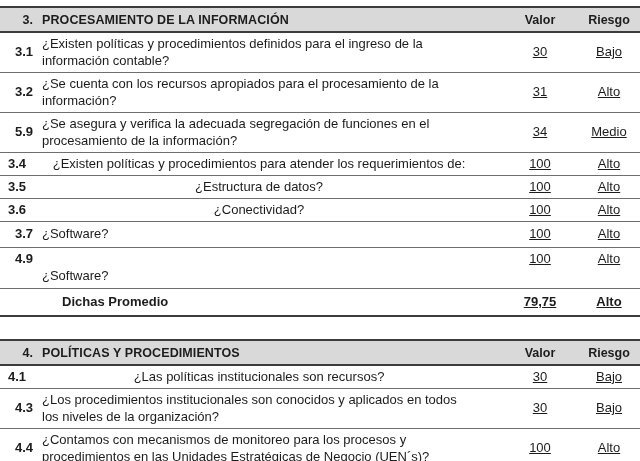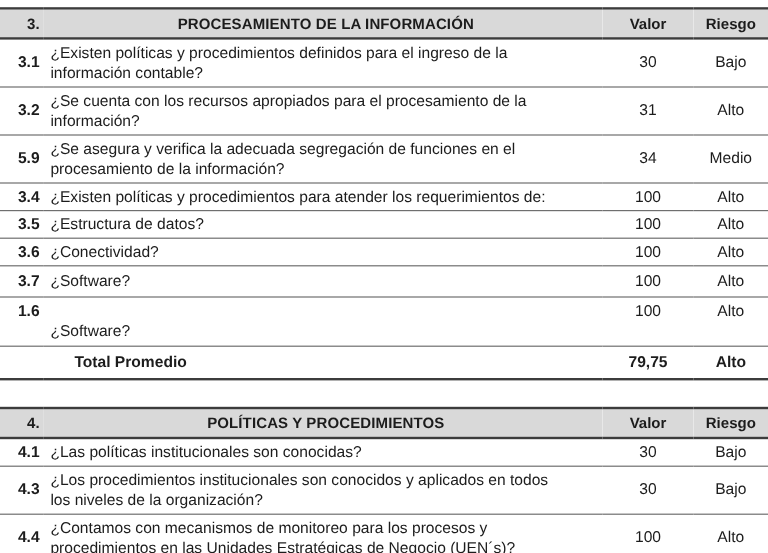--- a/index.html
+++ b/index.html
@@ -37,38 +37,38 @@
 
   tr.head th {
     background: #d9d9d9;
     border-top: 2px solid #3c3c3c;
     border-bottom: 2px solid #3c3c3c;
     font-weight: bold;
     height: 21px;
     font-size: 12.5px;
   }
   tr.head th.num    { text-align: right; padding-right: 3px; }
-  tr.head th.qtitle { text-align: center;  padding-left: 6px; letter-spacing: 0.1px; }
+  tr.head th.qtitle { text-align: left;  padding-left: 6px; letter-spacing: 0.1px; }
   tr.head th.center { }
 
   td.num {
     text-align: right;
     padding-right: 3px;
     font-weight: bold;
     font-size: 12.5px;
   }
   td.question {
     text-align: left;
     padding-left: 6px;
     padding-right: 26px;
   }
-  td.center { text-align: center; }
+  td.center { text-align: center; text-decoration: underline; }
 
   tr.row td { border-bottom: 1px solid #6f6f6f; }
-  tr.h1 td { height: 20px; }
+  tr.h1 td { height: 20px; text-align: center; }
   tr.h1b td { height: 23px; }
   tr.h2 td { height: 37px; }
 
   tr.soft td { height: 36px; }
   tr.soft td.num,
   tr.soft td.center { vertical-align: top; padding-top: 3px; }
   tr.soft td.question { vertical-align: bottom; padding-bottom: 3px; }
 
   tr.total td {
     border-bottom: 2px solid #3c3c3c;
@@ -136,28 +136,28 @@
       <td class="center">100</td>
       <td class="center">Alto</td>
     </tr>
     <tr class="row h1b">
       <td class="num">3.7</td>
       <td class="question">¿Software?</td>
       <td class="center">100</td>
       <td class="center">Alto</td>
     </tr>
     <tr class="row soft">
-      <td class="num">1.6</td>
+      <td class="num">4.9</td>
       <td class="question">¿Software?</td>
       <td class="center">100</td>
       <td class="center">Alto</td>
     </tr>
     <tr class="total">
       <td class="num"></td>
-      <td class="question">Total Promedio</td>
+      <td class="question">Dichas Promedio</td>
       <td class="center">79,75</td>
       <td class="center">Alto</td>
     </tr>
   </tbody>
     </table>
 
   <div class="table-gap"></div>
 
   <table class="assessment">
     <colgroup>
@@ -168,21 +168,21 @@
       </colgroup>
     <tbody>
         <tr class="head">
       <th class="num">4.</th>
       <th class="qtitle">POLÍTICAS Y PROCEDIMIENTOS</th>
       <th class="center">Valor</th>
       <th class="center">Riesgo</th>
     </tr>
     <tr class="row h1">
       <td class="num">4.1</td>
-      <td class="question">¿Las políticas institucionales son conocidas?</td>
+      <td class="question">¿Las políticas institucionales son recursos?</td>
       <td class="center">30</td>
       <td class="center">Bajo</td>
     </tr>
     <tr class="row h2">
       <td class="num">4.3</td>
       <td class="question">¿Los procedimientos institucionales son conocidos y aplicados en todos los niveles de la organización?</td>
       <td class="center">30</td>
       <td class="center">Bajo</td>
     </tr>
     <tr class="row h2 lastrow">

